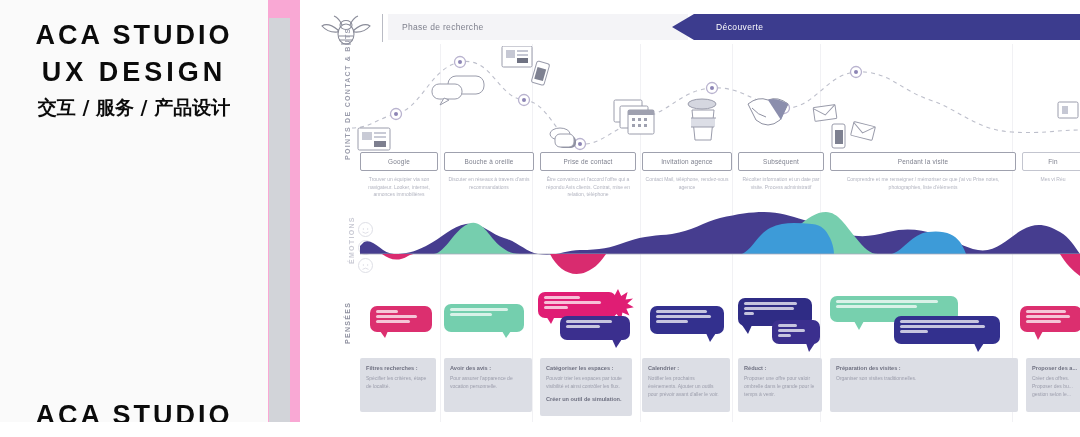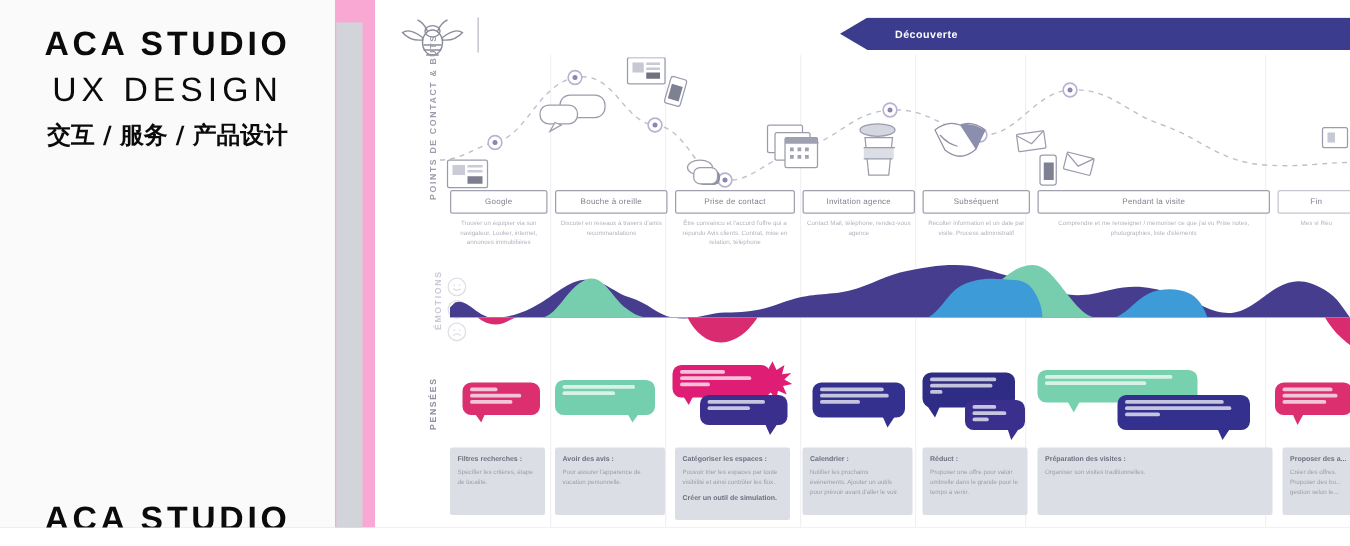--- a/index.html
+++ b/index.html
@@ -6,21 +6,21 @@
   body{width:1080px;height:437px;overflow:hidden;font-family:"Liberation Sans",sans-serif;}
   #root{position:relative;width:1080px;height:422px;background:#f9a8d4;overflow:hidden;}
 
   
   #poster{position:absolute;left:0;top:0;width:268px;height:437px;background:#fafafa;
           display:flex;flex-direction:column;align-items:center;justify-content:flex-start;}
   .p-aca-top{margin-top:20px;font-size:27px;font-weight:bold;letter-spacing:3px;color:#0b0b0b;
              font-family:"Liberation Sans",sans-serif;white-space:nowrap;}
   .p-cn1{margin-top:6px;font-size:36px;font-weight:bold;letter-spacing:2px;color:#0b0b0b;
          font-family:"DejaVu Sans",sans-serif;white-space:nowrap;}
-  .p-ux{margin-top:6px;font-size:27px;font-weight:normal;letter-spacing:4px;color:#0b0b0b;white-space:nowrap;}
+  .p-ux{margin-top:6px;font-size:27px;font-weight:bold;letter-spacing:4px;color:#0b0b0b;white-space:nowrap;}
   .p-cn2{margin-top:7px;font-size:19px;font-weight:bold;color:#0b0b0b;
          font-family:"DejaVu Sans",sans-serif;white-space:nowrap;letter-spacing:0px;}
   .p-big{font-size:96px;font-weight:bold;line-height:0.96;color:#000;
          font-family:"DejaVu Sans",sans-serif;letter-spacing:8px;white-space:nowrap;}
   .p-big.row1{margin-top:8px;}
   .p-big.row2{margin-top:2px;}
   .p-aca-bot{position:absolute;bottom:6px;font-size:27px;font-weight:bold;letter-spacing:3px;color:#0b0b0b;white-space:nowrap;}
 
   
   #divider{position:absolute;left:269px;top:18px;width:21px;height:410px;background:#d2d4d9;}
@@ -30,21 +30,21 @@
 
   
   #hdr{position:absolute;left:0;top:14px;width:780px;height:30px;}
   #logo-wrap{position:absolute;left:18px;top:-4px;width:56px;height:40px;}
   #hdr-sep{position:absolute;left:82px;top:0px;width:1px;height:28px;background:#b9bbc4;}
   #phase-bar{position:absolute;left:88px;top:0;width:300px;height:26px;background:#f4f4f7;
              display:flex;align-items:center;}
   #phase-bar span{margin-left:14px;font-size:8.5px;color:#7d7f8c;letter-spacing:.3px;}
   #disc-bar{position:absolute;left:372px;top:0;width:408px;height:26px;background:#3c3c8e;
             display:flex;align-items:center;clip-path:polygon(22px 0,100% 0,100% 100%,22px 100%,0 50%);}
-  #disc-bar span{margin-left:44px;font-size:8.5px;color:#ffffff;font-weight:bold;letter-spacing:.4px;}
+  #disc-bar span{margin-left:44px;font-size:8.5px;color:#ffffff;font-weight:normal;letter-spacing:.4px;}
 
   
   .vlabel{position:absolute;writing-mode:vertical-rl;transform:rotate(180deg);
           font-size:7px;letter-spacing:1.3px;font-weight:bold;white-space:nowrap;}
   #vl-touch{left:44px;top:52px;height:108px;color:#9a9cab;}
   #vl-emo{left:48px;top:218px;height:46px;color:#c9cad4;}
   #vl-pen{left:44px;top:296px;height:48px;color:#8d8f9e;}
 
   
   #faces{position:absolute;left:58px;top:222px;width:14px;}
@@ -110,20 +110,23 @@
             <ellipse cx="28" cy="24" rx="8" ry="10"></ellipse>
             <path d="M20 20 q-10 -8 -16 -4 q6 7 16 6z"></path>
             <path d="M36 20 q10 -8 16 -4 q-6 7 -16 6z"></path>
             <path d="M21 26 h14 M21 30 h14 M23 34 h10"></path>
             <path d="M24 15 q-3 -7 -8 -9 M32 15 q3 -7 8 -9"></path>
             <ellipse cx="28" cy="15" rx="6" ry="4.5"></ellipse>
           </g>
         </svg>
       </div>
       <div id="hdr-sep"></div>
+      <div id="phase-bar">
+        <span>Phase de recherche</span>
+      </div>
       <div id="disc-bar">
         <span>Découverte</span>
       </div>
     </div>
 
     <div class="vlabel" id="vl-touch">POINTS DE CONTACT &amp; BUTS</div>
     <div class="vlabel" id="vl-emo">ÉMOTIONS</div>
     <div class="vlabel" id="vl-pen">PENSÉES</div>
 
     <div id="faces">

